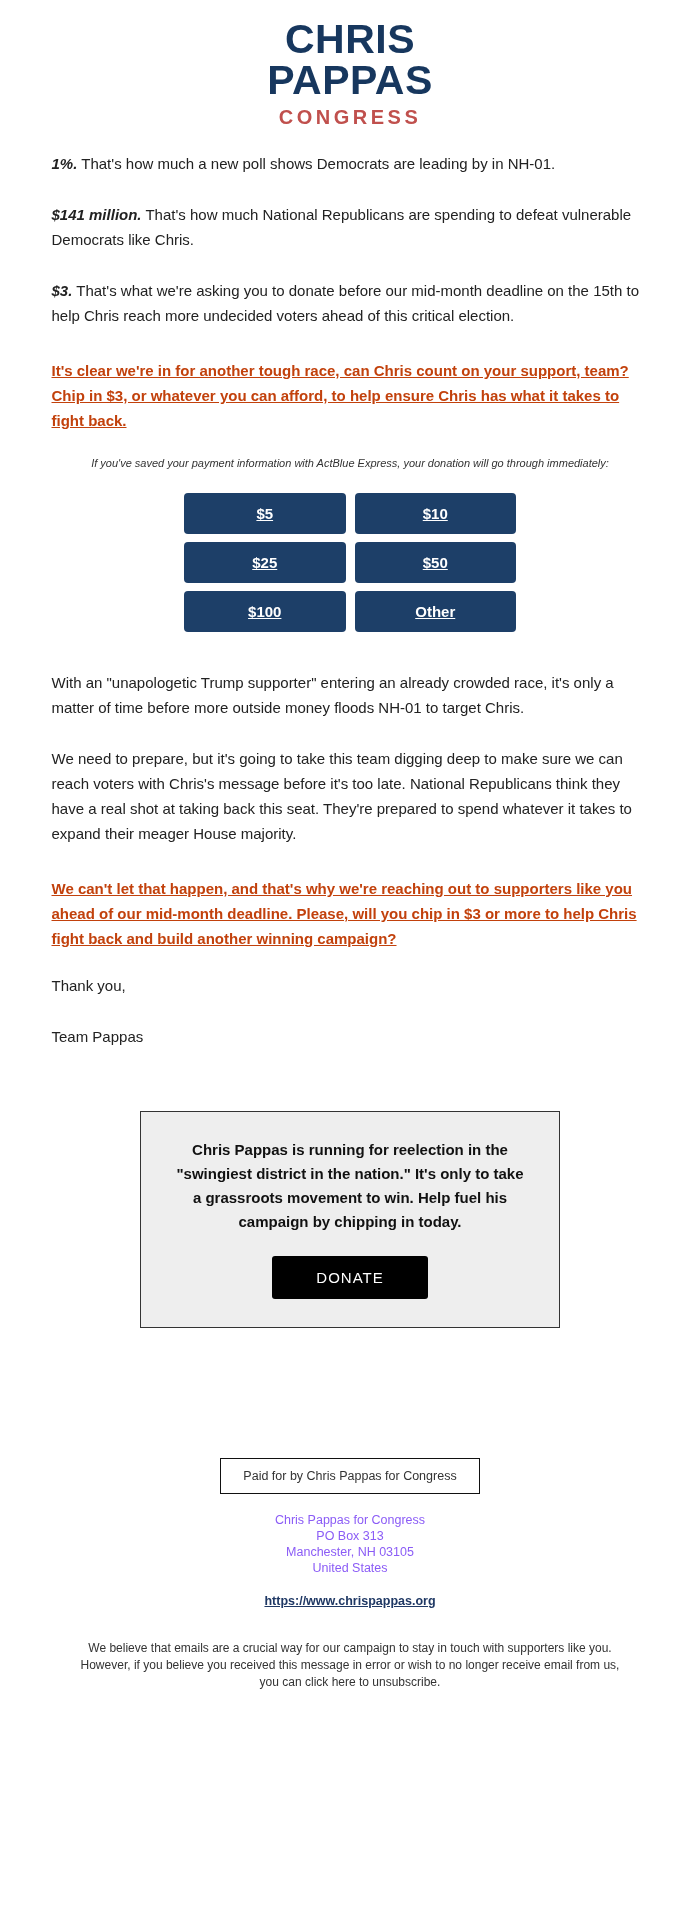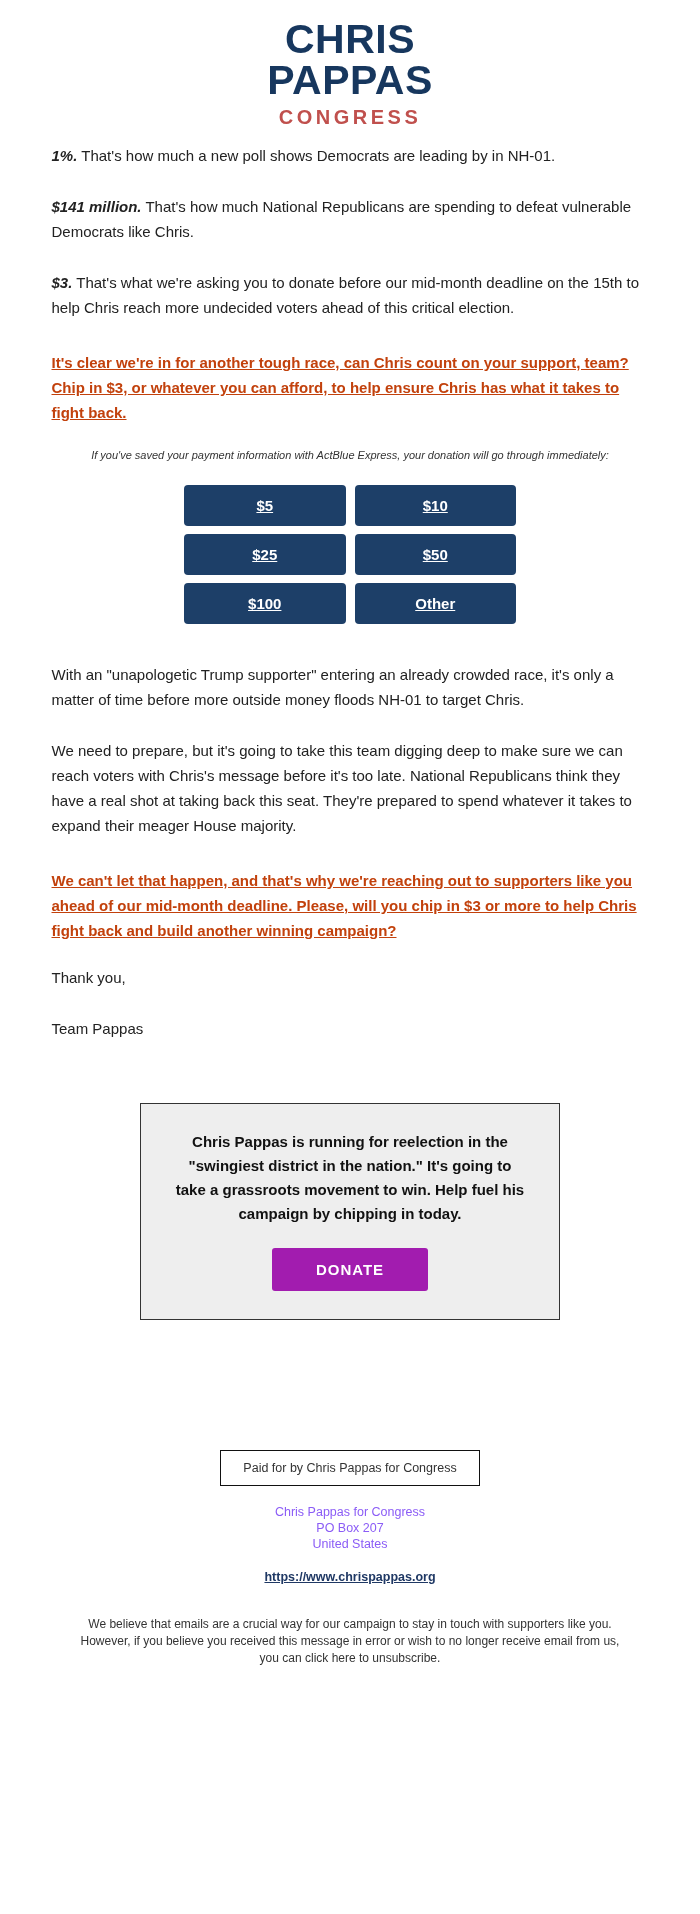--- a/index.html
+++ b/index.html
@@ -51,21 +51,21 @@
   
   .content {
     padding: 0 40px;
   }
   p.body-text {
     font-size: 15px;
     line-height: 25px;
     color: #222222;
     margin: 0 0 26px 0;
   }
-  p.body-text:first-of-type { margin-top: 8px; }
+  p.body-text:first-of-type { margin-top: 16px; }
   .lead {
     font-weight: bold;
     font-style: italic;
   }
   .link-para {
     font-size: 15px;
     line-height: 25px;
     margin: 0 0 22px 0;
   }
   .link-para a, a.body-link {
@@ -125,24 +125,24 @@
   }
   .callout-text {
     font-size: 15px;
     line-height: 24px;
     font-weight: bold;
     color: #111111;
     margin: 0 0 22px 0;
   }
   .donate-btn {
     display: inline-block;
-    background: #a21caf;
+    background: #000000;
     color: #ffffff;
     font-size: 15px;
-    font-weight: bold;
+    font-weight: normal;
     letter-spacing: 1px;
     text-decoration: none;
     padding: 13px 44px;
     border-radius: 3px;
   }
 
   
   .footer {
     padding: 130px 40px 24px 40px;
     text-align: center;
@@ -236,31 +236,32 @@
 
     <p class="link-para section-gap-top"><a href="#" class="body-link">We can't let that happen, and that's why we're reaching out to supporters like you ahead of our mid-month deadline. Please, will you chip in $3 or more to help Chris fight back and build another winning campaign?</a></p>
 
     <p class="body-text">Thank you,</p>
     <p class="body-text">Team Pappas</p>
 
   </div>
 
   <div class="callout-outer">
     <div class="callout">
-      <p class="callout-text">Chris Pappas is running for reelection in the "swingiest district in the nation." It's going to take a grassroots movement to win. Help fuel his campaign by chipping in today.</p>
+      <p class="callout-text">Chris Pappas is running for reelection in the "swingiest district in the nation." It's only to take a grassroots movement to win. Help fuel his campaign by chipping in today.</p>
       <a href="#" class="donate-btn">DONATE</a>
     </div>
   </div>
 
   <div class="footer">
     <div class="paid-for-box">Paid for by Chris Pappas for Congress</div>
 
     <div class="addr">
       <div>Chris Pappas for Congress</div>
-      <div>PO Box 207</div>
+      <div>PO Box 313</div>
+      <div>Manchester, NH 03105</div>
       <div>United States</div>
     </div>
 
     <a href="#" class="site-link">https://www.chrispappas.org</a>
 
     <p class="disclaimer">We believe that emails are a crucial way for our campaign to stay in touch with supporters like you. However, if you believe you received this message in error or wish to no longer receive email from us, you can click here to unsubscribe.</p>
   </div>
 
 </div>
 

